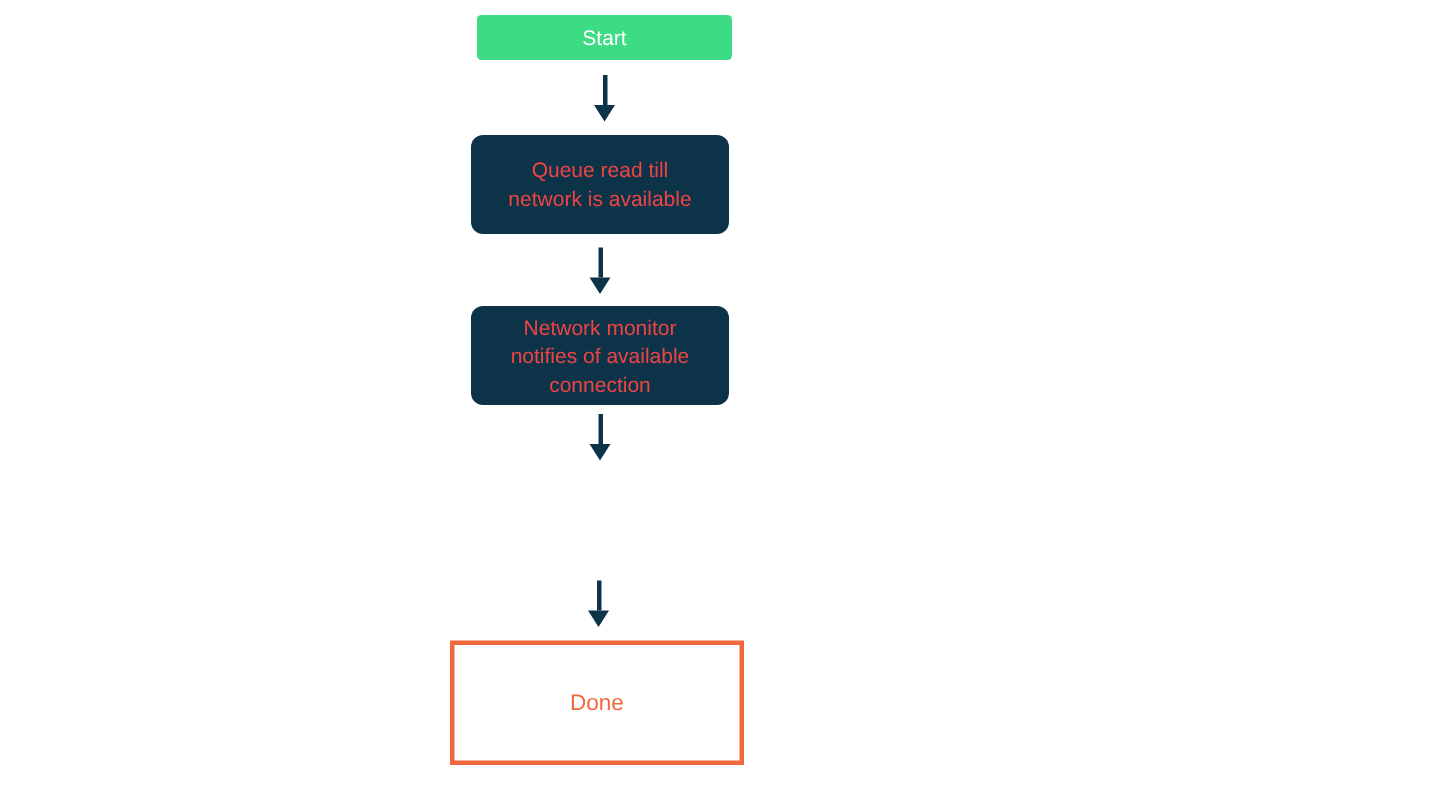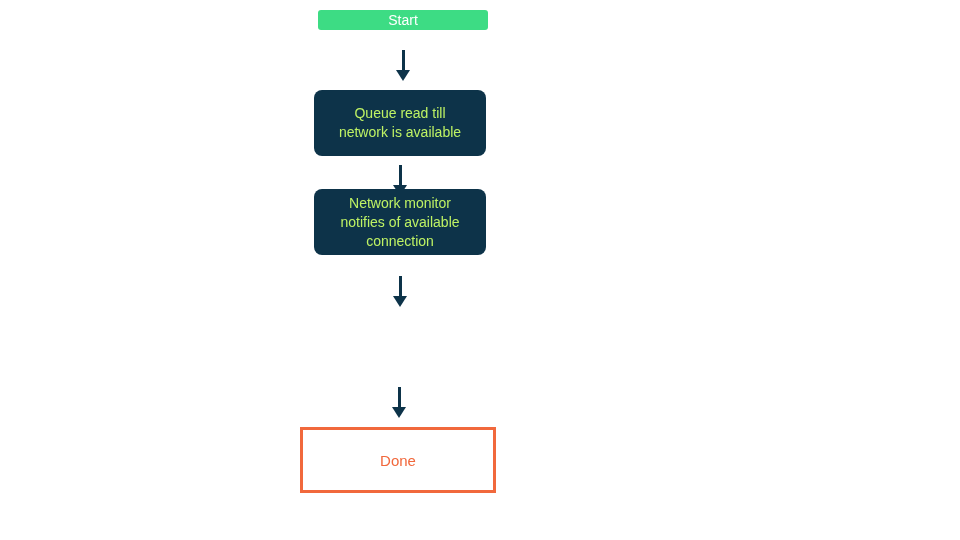--- a/index.html
+++ b/index.html
@@ -23,41 +23,41 @@
     text-align: center;
     box-sizing: border-box;
     white-space: pre-line;
     font-size: 14px;
     line-height: 19px;
   }
   .node.start {
     left: 318px;
     top: 10px;
     width: 170px;
-    height: 20px;
+    height: 30px;
     background: #3ddc84;
     color: #ffffff;
     border-radius: 3px;
   }
   .node.step {
     left: 314px;
     width: 172px;
     height: 66px;
     background: #0d3349;
-    color: #bef264;
+    color: #ef4444;
     border-radius: 8px;
   }
   .node.step1 { top: 90px; }
-  .node.step2 { top: 189px; }
+  .node.step2 { top: 204px; }
   .node.step3 { top: 312px; }
   .node.done {
     left: 300px;
     top: 427px;
     width: 196px;
-    height: 66px;
+    height: 83px;
     background: #ffffff;
     border: 3px solid #f1683c;
     color: #f1683c;
     font-size: 15px;
     text-align: center;
   }
   .arrow {
     position: absolute;
     width: 14px;
   }

